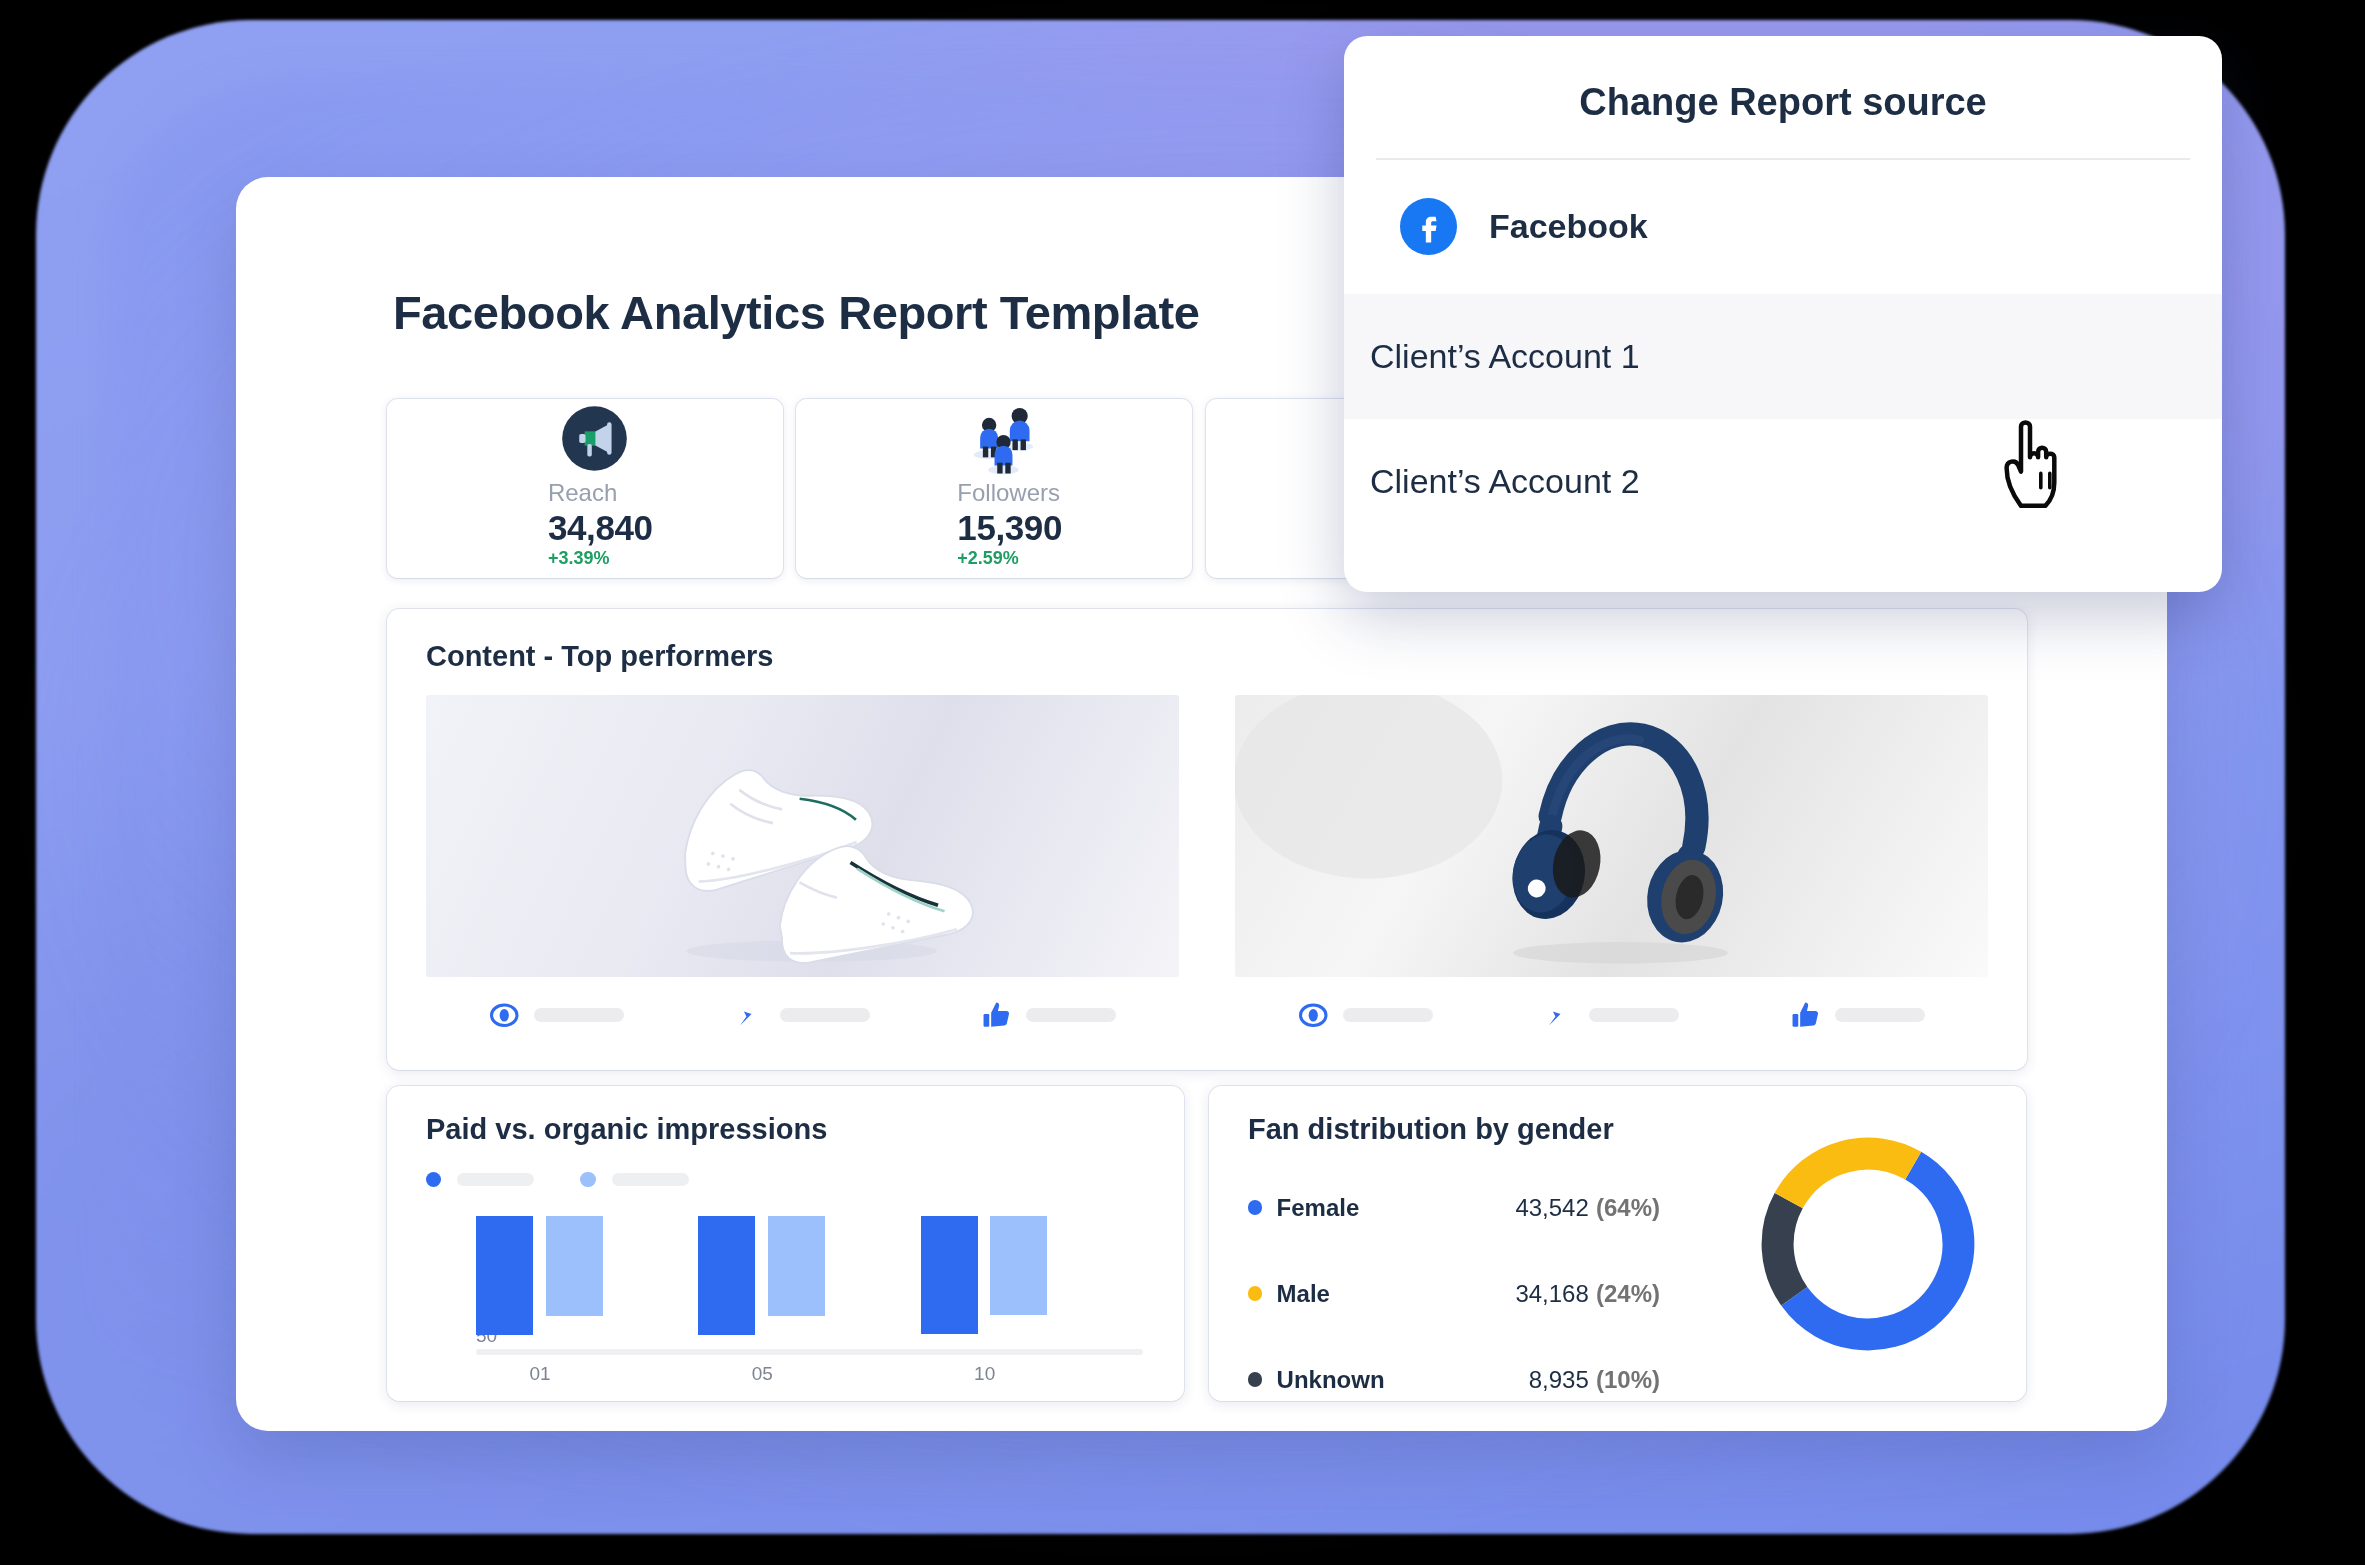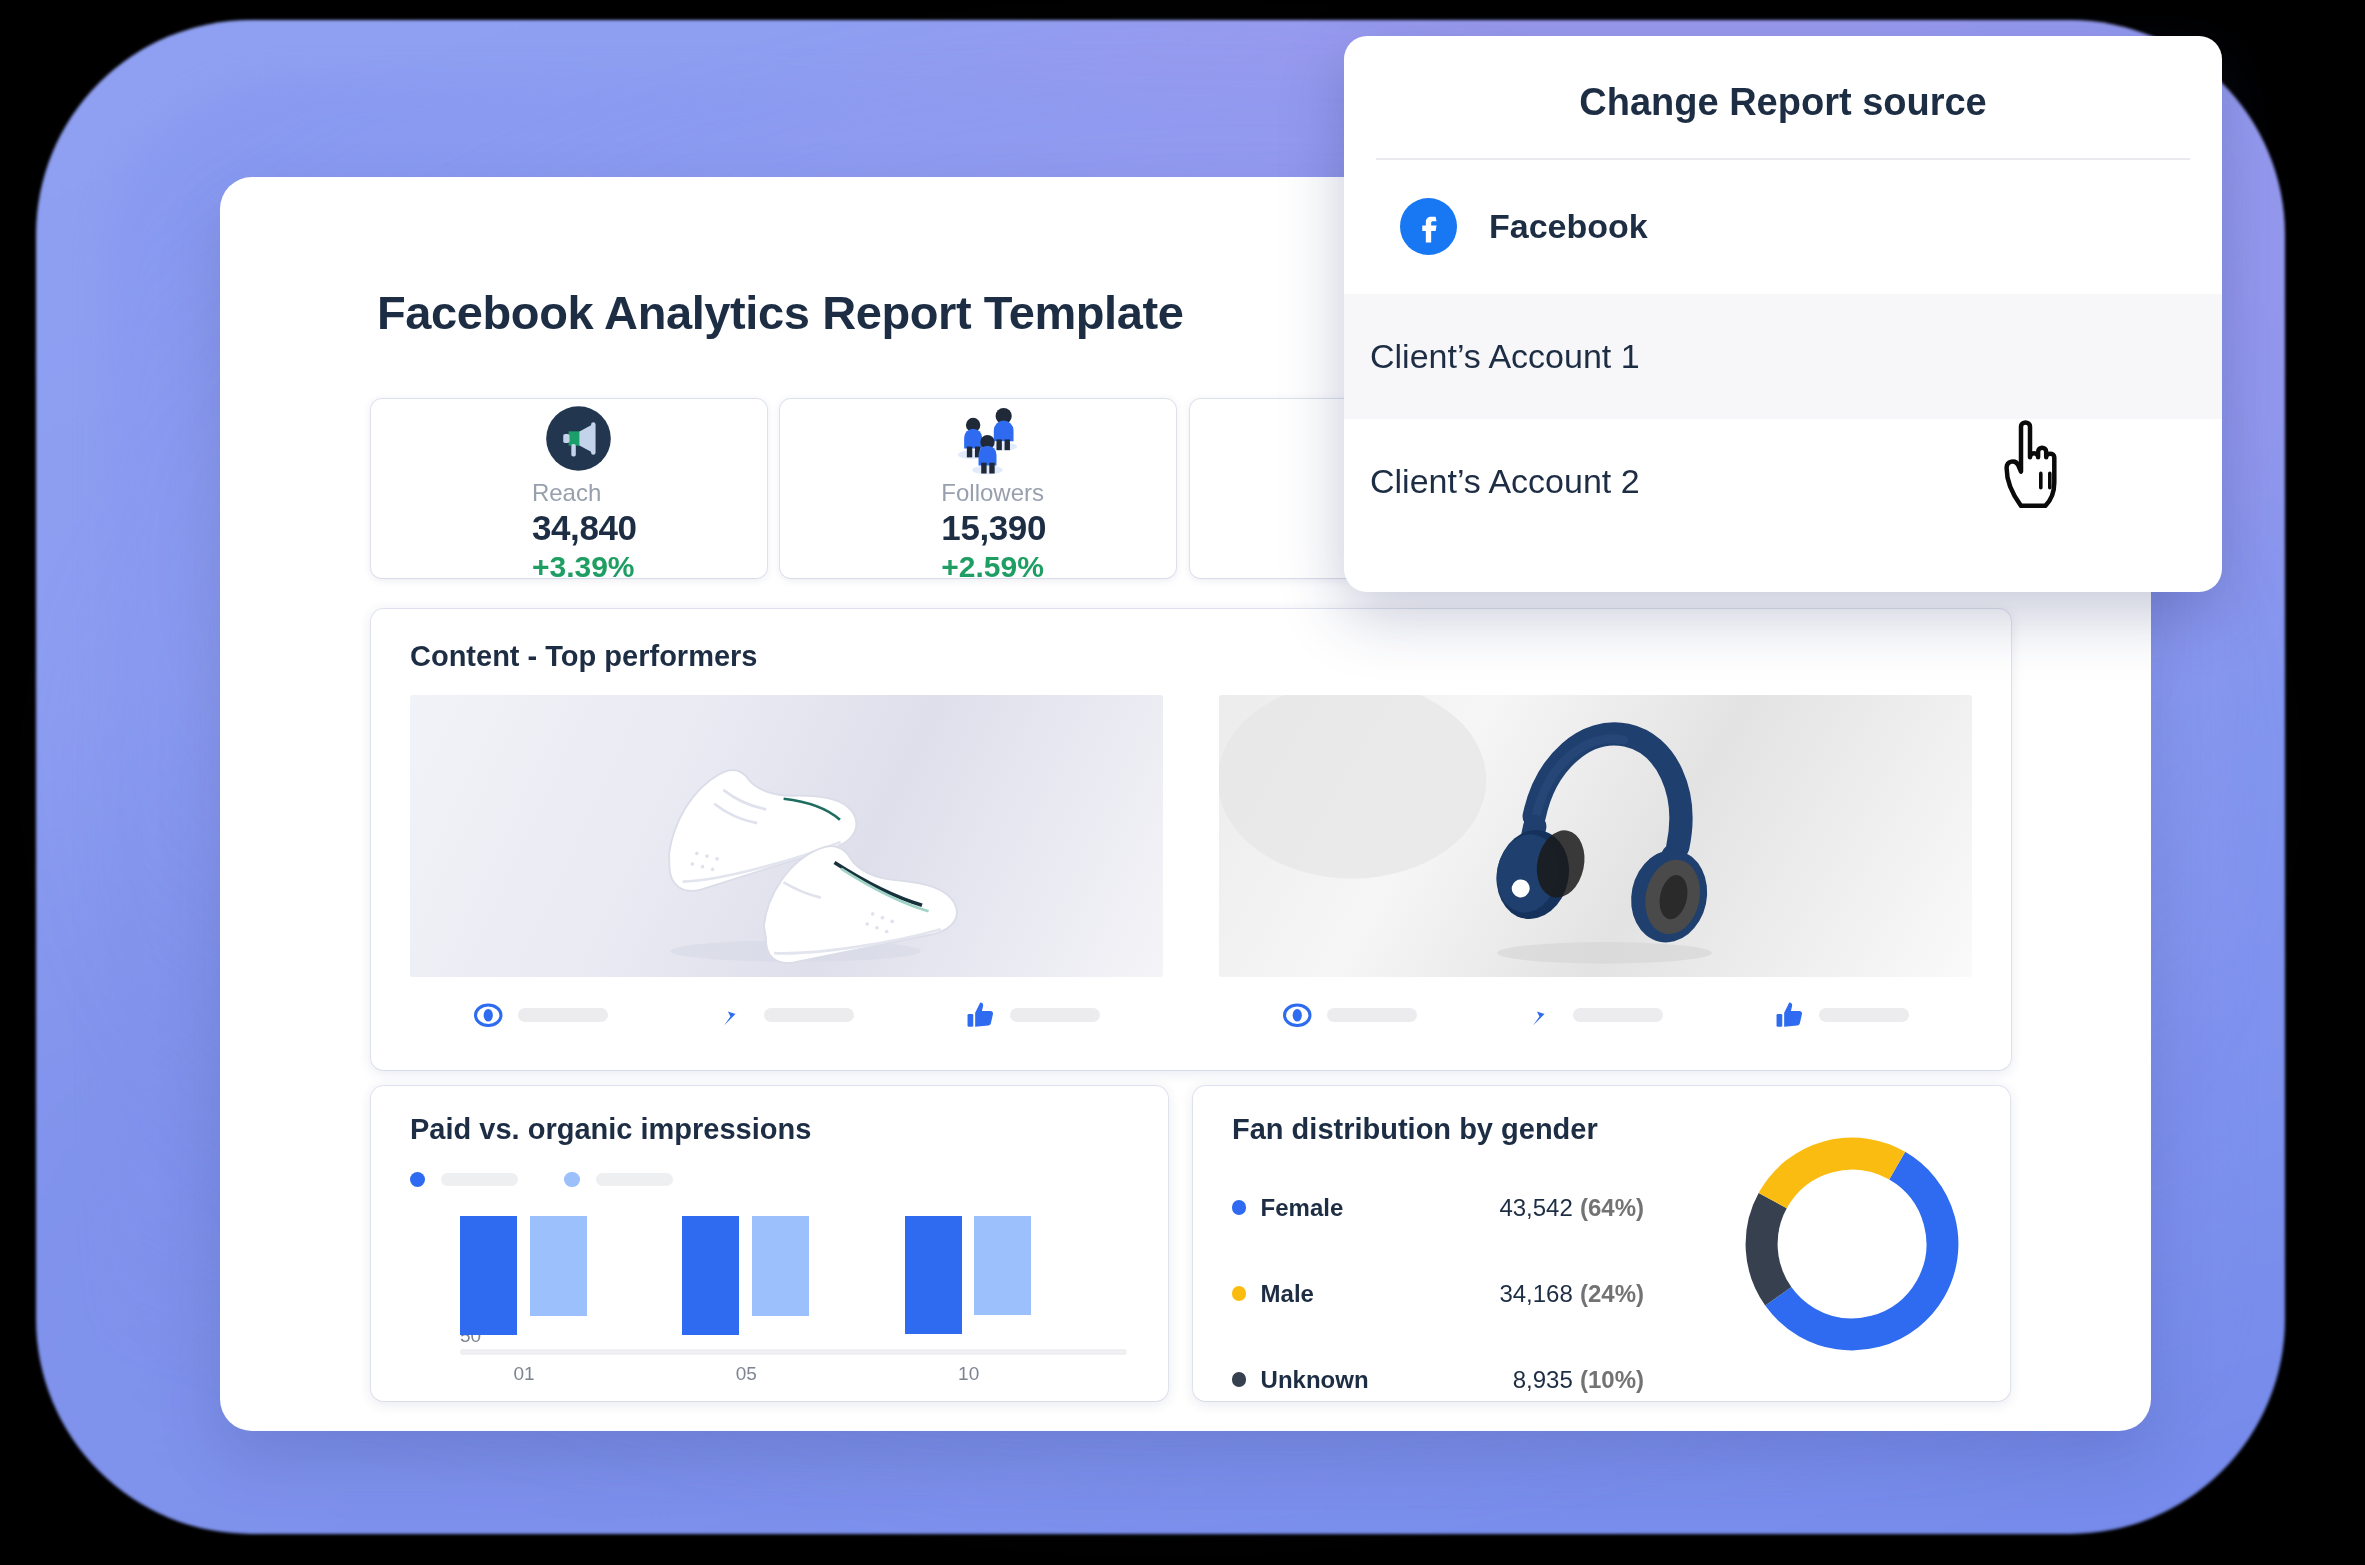--- a/index.html
+++ b/index.html
@@ -17,42 +17,42 @@
         filter:blur(1.8px);}
   .blob::after{content:"";position:absolute;inset:-12.5px;border-radius:228px;
         background:radial-gradient(closest-side, rgba(140,158,240,.55), rgba(140,158,240,0) 100%);
         filter:blur(23px);}
 
   .blob-inner{position:absolute;left:108px;top:81px;width:2115px;height:1398px;border-radius:179px;
         background:radial-gradient(ellipse 90% 70% at 55% 35%, rgba(152,164,245,.75), rgba(126,143,236,.35) 70%, rgba(126,143,236,0) 100%);
         filter:blur(16px);}
 
   
-  .report-card{position:absolute;left:220px;top:177px;width:1931px;height:1254px;
+  .report-card{position:absolute;left:236px;top:177px;width:1931px;height:1254px;
         background:#fff;border-radius:32px;
         box-shadow:0 27px 63px rgba(40,50,110,.18);overflow:hidden;}
 
   
   .hdr-band{position:absolute;left:1306px;top:0;width:627px;height:54px;
         background:linear-gradient(90deg,#7f93ee,#8e86e8);}
 
   .report-title{position:absolute;left:157px;top:108px;font-size:47px;font-weight:bold;color:#1d2d44;
         letter-spacing:-0.4px;white-space:nowrap;}
 
   
   .kpi-row{position:absolute;left:151px;top:222px;display:flex;gap:13.4px;}
   .kpi{width:396px;height:179px;background:#fff;border-radius:10.8px;
        box-shadow:0 1.8px 9px rgba(40,50,110,.10), 0 0 0 0.9px rgba(225,229,240,.9);
        display:flex;align-items:center;padding-left:30.5px;box-sizing:border-box;flex-direction:column;}
   .kpi.blank{}
   .kpi-icon{width:79px;height:79px;flex:0 0 79px;margin-right:12.5px;}
   .kpi-text{display:flex;flex-direction:column;}
   .kpi-label{font-size:24px;color:#98a0ae;line-height:1.25;}
   .kpi-value{font-size:35px;font-weight:bold;color:#1d2d44;line-height:1.12;letter-spacing:-0.4px;}
-  .kpi-delta{font-size:30px;font-weight:bold;color:#1e9e63;line-height:1.3;}
+  .kpi-delta{font-size:18px;font-weight:bold;color:#1e9e63;line-height:1.3;}
 
   
   .panel{position:absolute;background:#fff;border-radius:12.5px;
         box-shadow:0 2.7px 12.5px rgba(40,50,110,.11), 0 0 0 0.9px rgba(228,232,242,.9);}
   .panel-title{font-size:29px;font-weight:bold;color:#1d2d44;}
 
   #content-panel{left:151px;top:432px;width:1640px;height:461px;}
   #content-panel .panel-title{position:absolute;left:39px;top:30.5px;}
 
   .thumbs{position:absolute;left:39px;top:86px;display:flex;gap:56px;}

